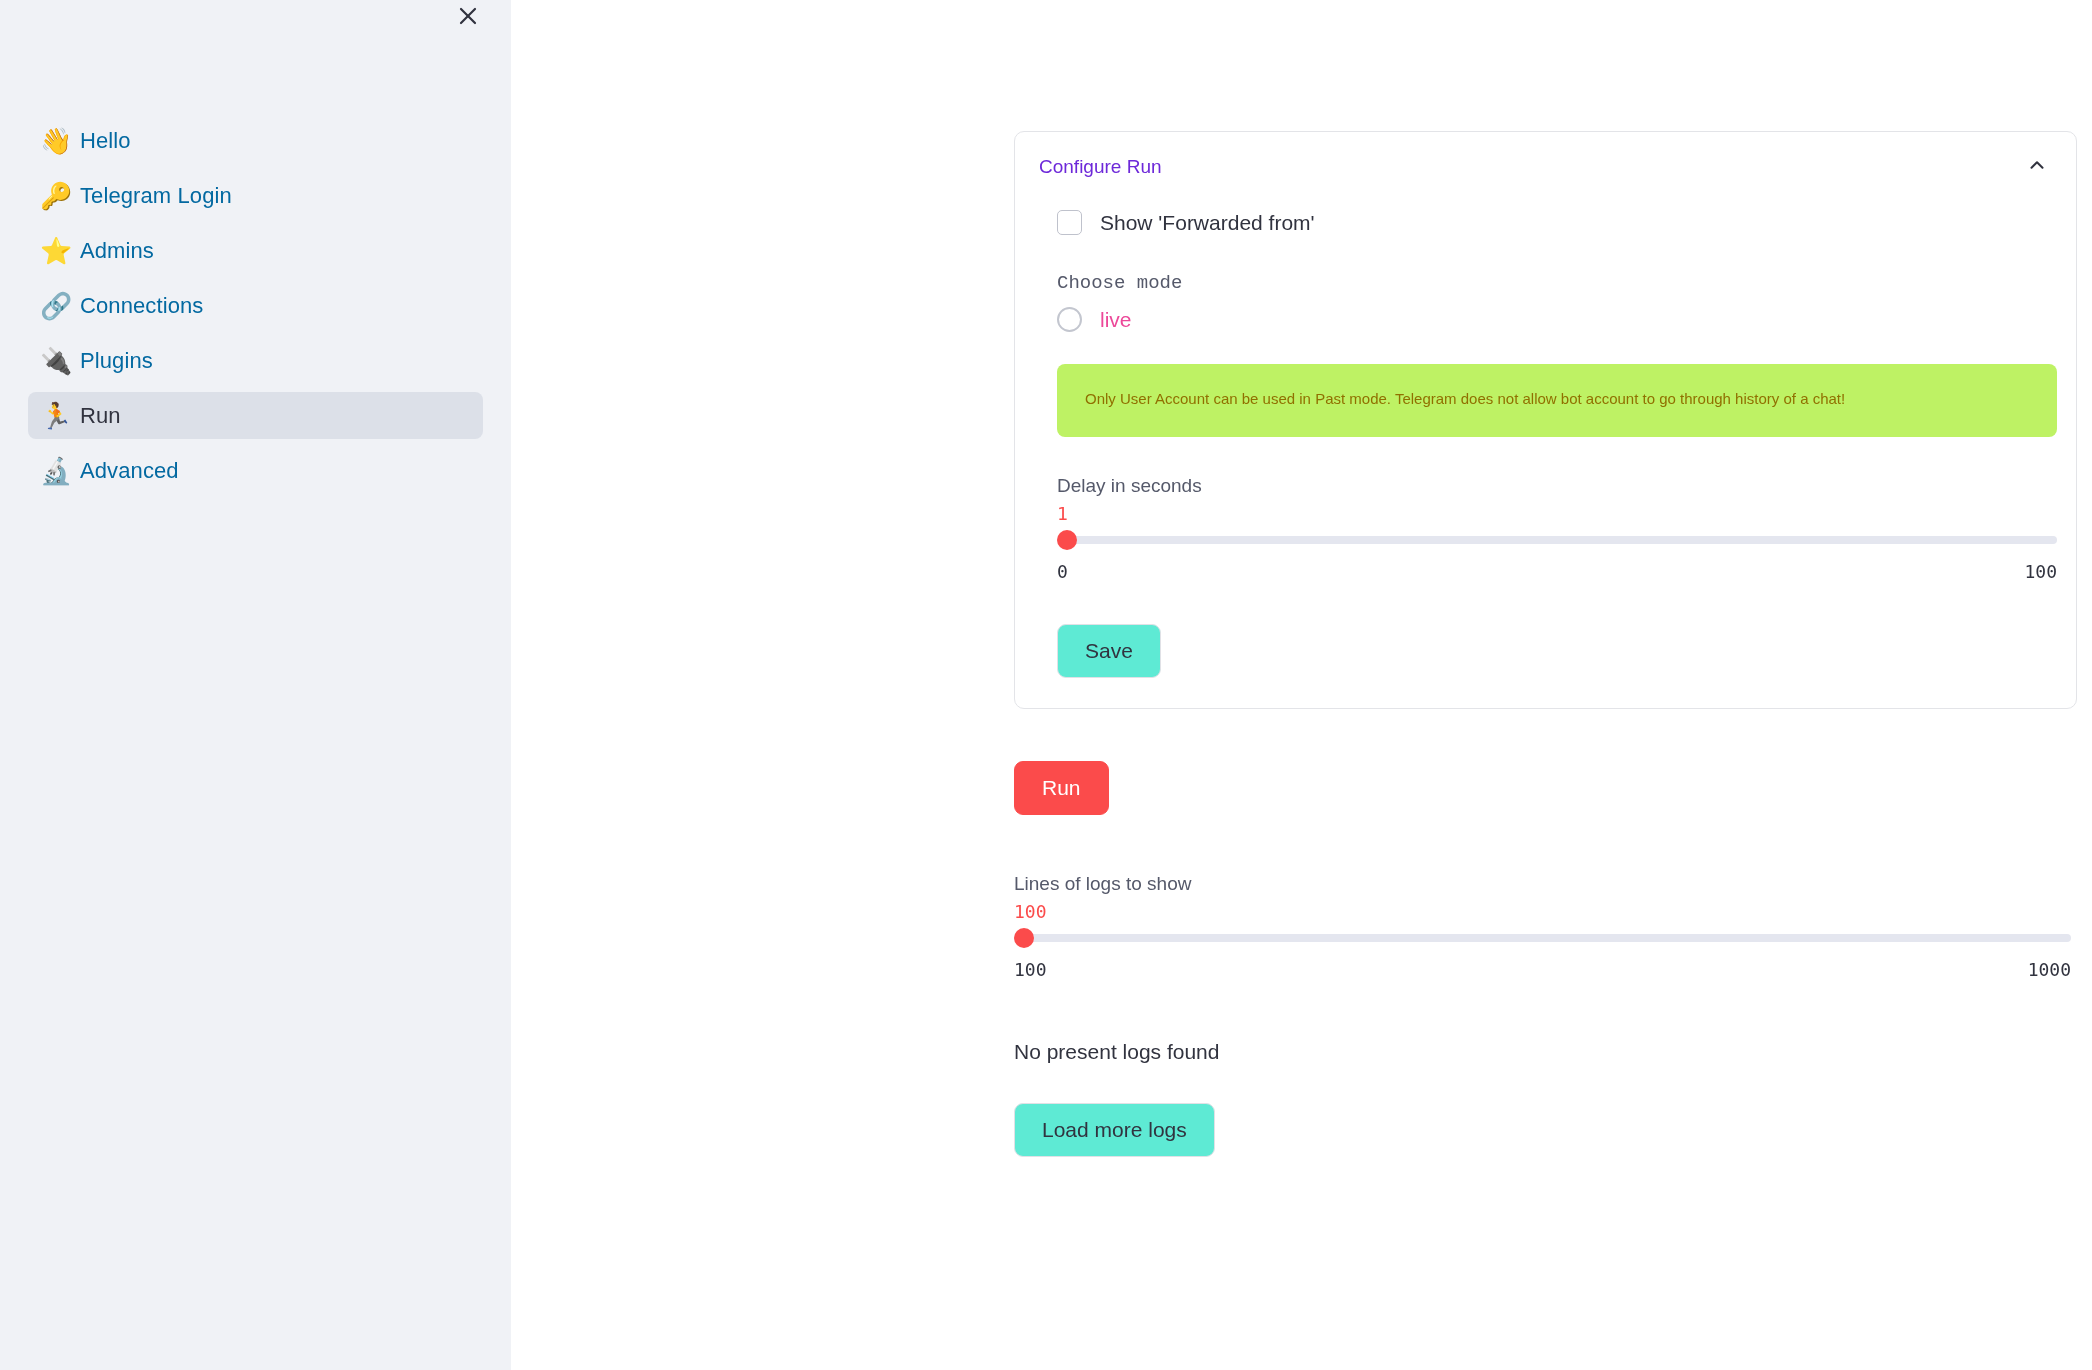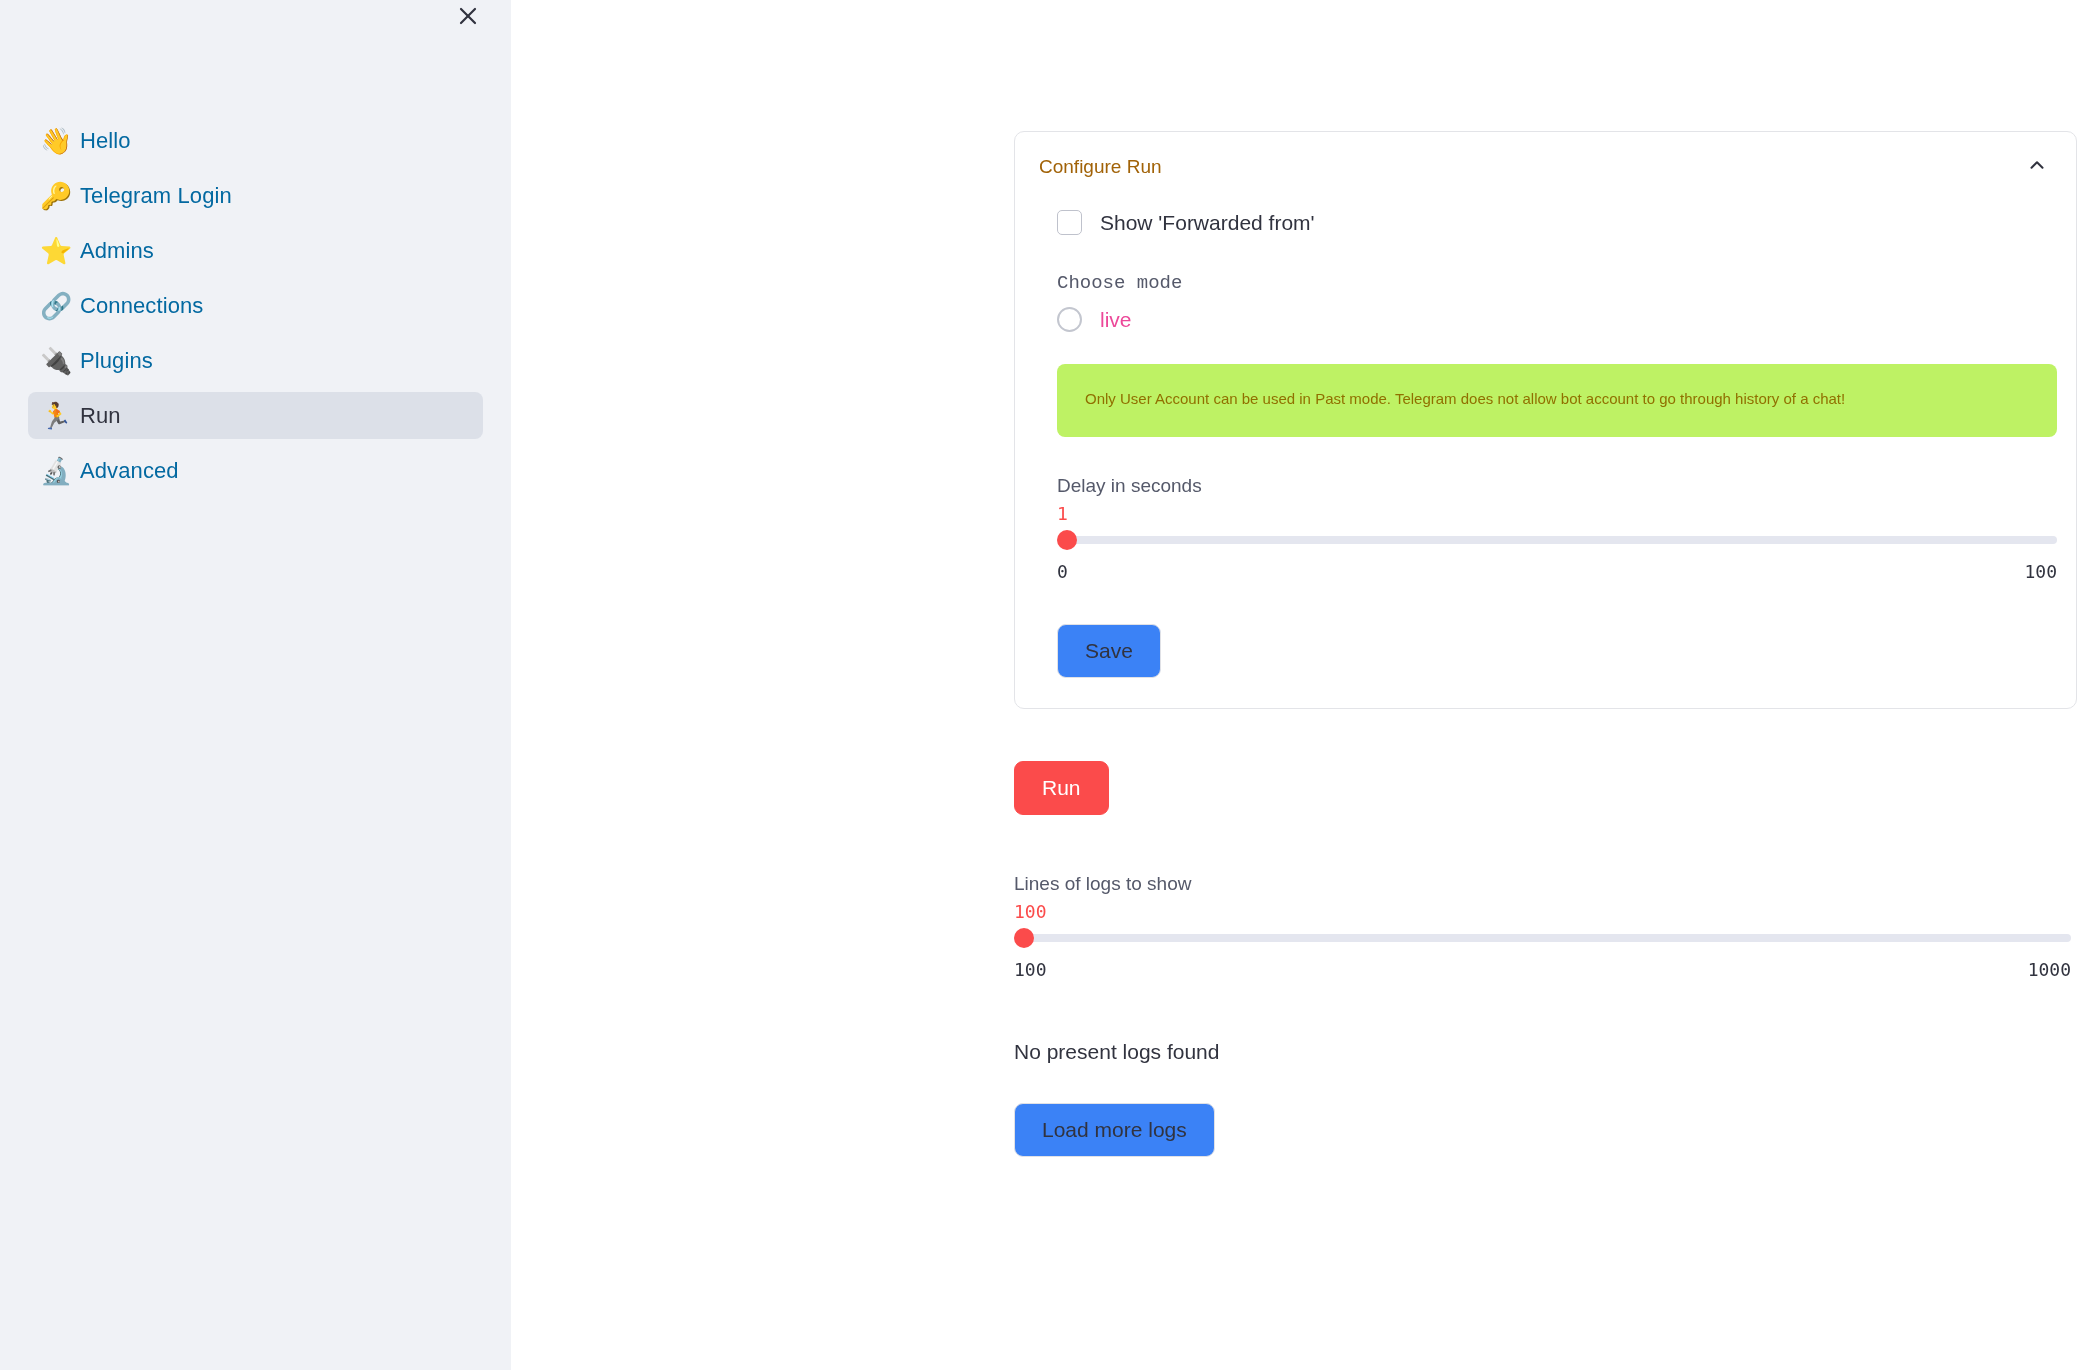--- a/index.html
+++ b/index.html
@@ -87,21 +87,21 @@
   }
   .card-header {
     display: flex;
     align-items: center;
     justify-content: space-between;
     padding: 22px 28px 4px 24px;
     cursor: pointer;
   }
   .card-title {
     font-size: 19px;
-    color: #a16207;
+    color: #6d28d9;
   }
   .chev { display: block; }
   .card-body {
     padding: 14px 24px 30px 24px;
   }
 
   .check-row {
     display: flex;
     align-items: center;
     margin: 12px 0 0 18px;
@@ -216,21 +216,21 @@
   .btn {
     font-family: "Liberation Sans", sans-serif;
     font-size: 21px;
     border-radius: 9px;
     cursor: pointer;
     display: inline-flex;
     align-items: center;
     justify-content: center;
   }
   .btn-secondary {
-    background: #3b82f6;
+    background: #5eead4;
     border: 1px solid #E0E1E6;
     color: #31333F;
     padding: 14px 27px;
   }
   .btn-primary {
     background: #FB4B4B;
     border: 1px solid #FB4B4B;
     color: #ffffff;
     padding: 14px 27px;
   }

